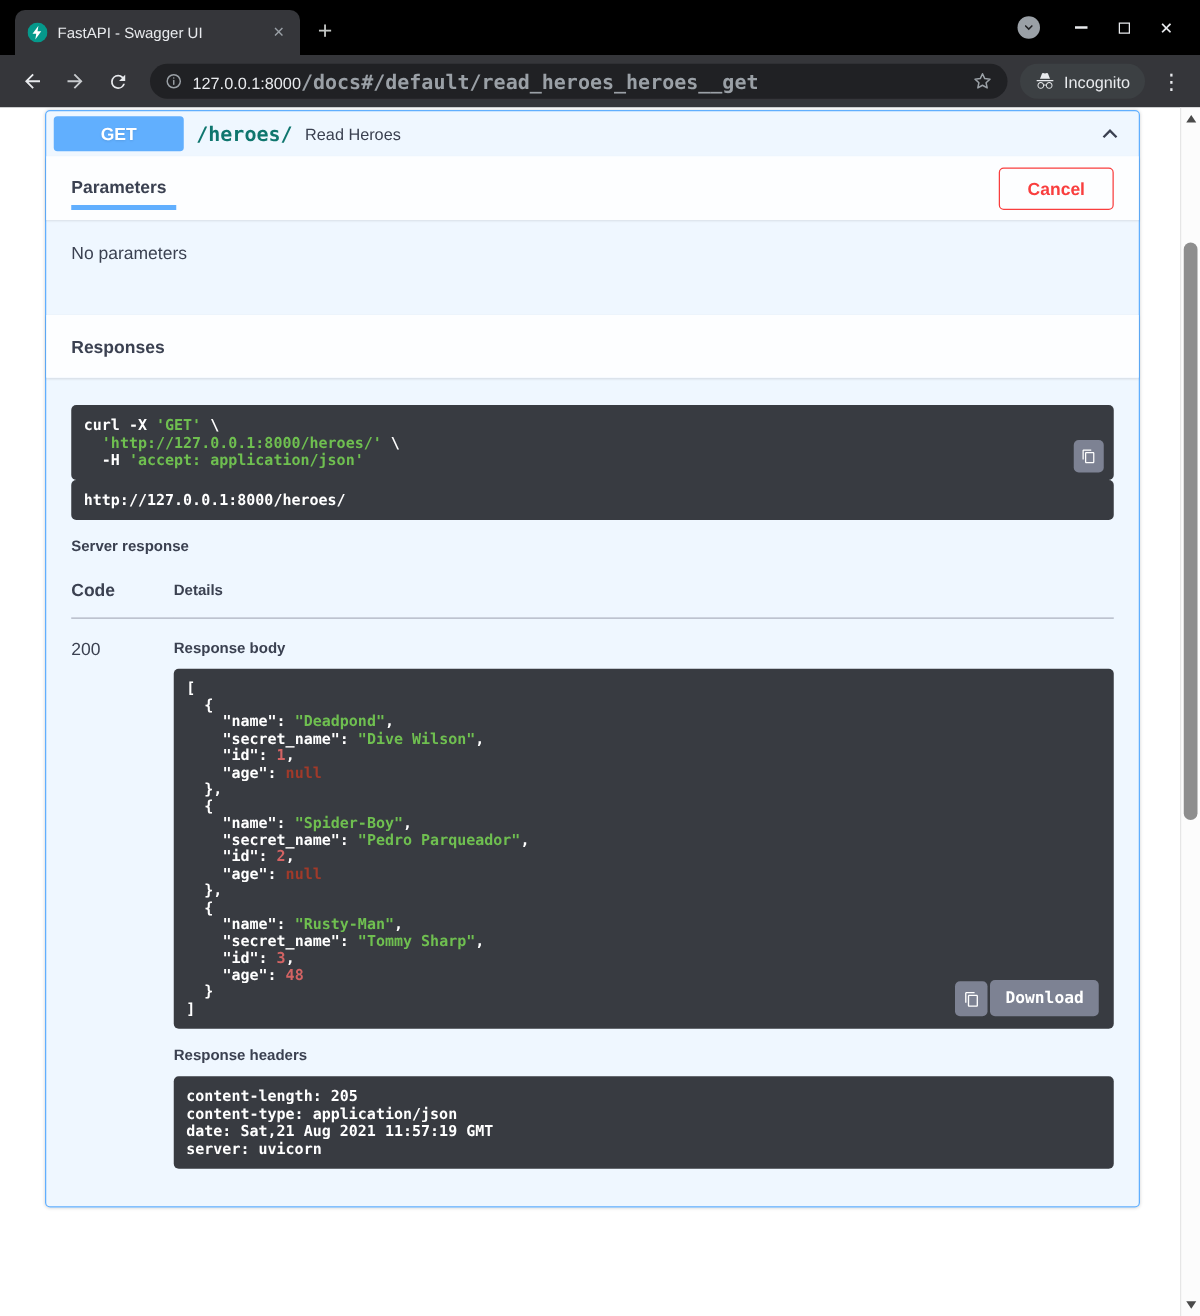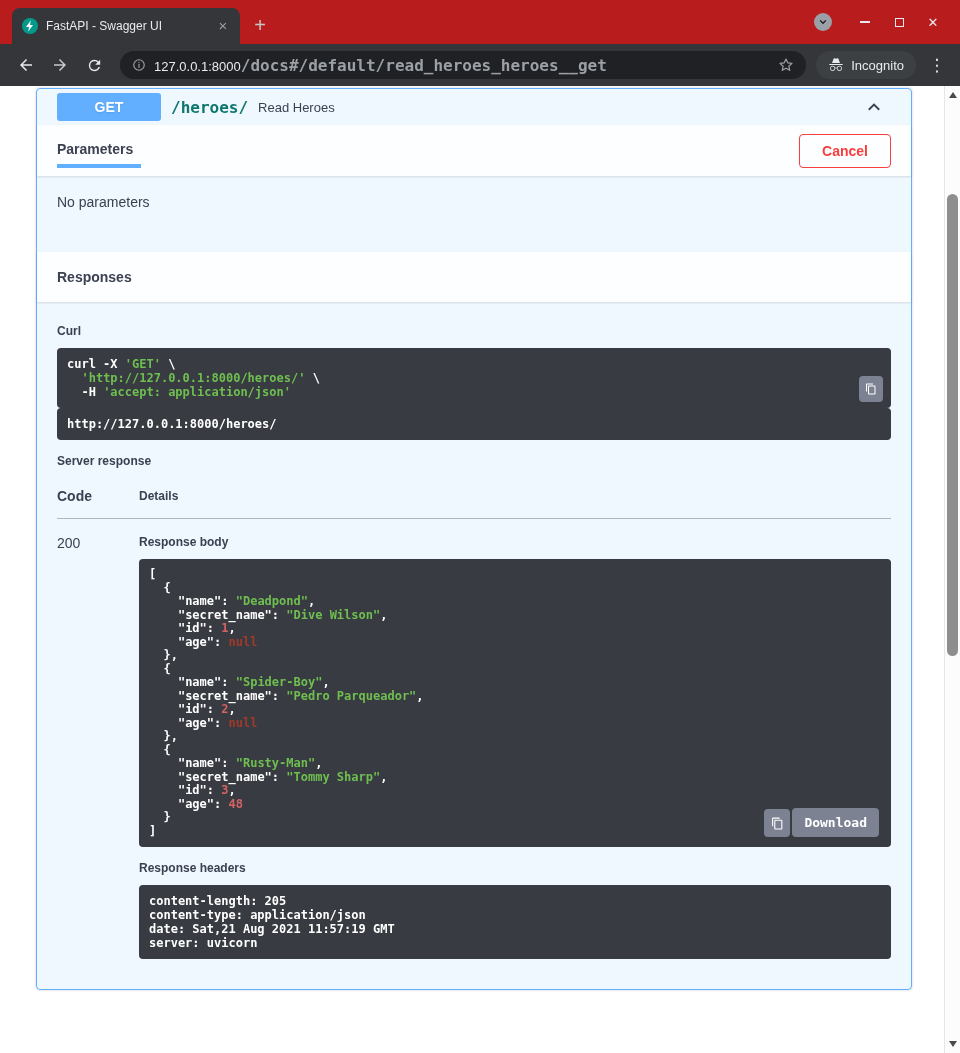--- a/index.html
+++ b/index.html
@@ -1,21 +1,21 @@
 <!DOCTYPE html>
 <html><head>
 <meta charset="utf-8">
 <title>FastAPI - Swagger UI</title>
 <style>
   * { margin:0; padding:0; box-sizing:border-box; }
   html,body { width:960px; height:1053px; overflow:hidden; }
   body { font-family:"Liberation Sans", sans-serif; background:#fff; }
 
   
-  .tabbar { height:44px; background:#b91c1c; display:flex; align-items:flex-end; position:relative; }
+  .tabbar { height:44px; background:#000000; display:flex; align-items:flex-end; position:relative; }
   .tab { width:228px; height:36px; background:#35363a; border-radius:8px 8px 0 0;
          display:flex; align-items:center; gap:8px; padding:0 8px 0 10px; margin-left:12px; cursor:pointer; }
   .favicon { width:16px; height:16px; flex:none; display:flex; }
   .tab-title { color:#e8eaed; font-size:12px; flex:1; white-space:nowrap; overflow:hidden; }
   .tab-close { color:#9aa0a6; font-size:15px; width:18px; height:18px; line-height:18px; text-align:center; border-radius:50%; }
   .new-tab { color:#c4c7c5; font-size:20px; width:28px; height:28px; margin:0 0 5px 6px;
              display:flex; align-items:center; justify-content:center; border-radius:50%; }
   .tabbar-right { position:absolute; right:0; top:0; height:100%; display:flex; align-items:center; padding-right:10px; }
   .tab-search { width:18px; height:18px; border-radius:50%; background:#9aa0a6;
                 display:flex; align-items:center; justify-content:center; margin-right:16px; }
@@ -39,21 +39,21 @@
   .sb-btn { position:absolute; left:0; width:100%; height:14px; display:flex; align-items:center; justify-content:center; }
   .sb-up { top:2px; } .sb-down { bottom:2px; }
   .tri-up { width:0; height:0; border-left:4px solid transparent; border-right:4px solid transparent; border-bottom:6px solid #4a4a4a; }
   .tri-down { width:0; height:0; border-left:4px solid transparent; border-right:4px solid transparent; border-top:6px solid #4a4a4a; }
   .sb-thumb { position:absolute; left:2px; right:2px; top:108px; height:462px; background:#8e8e8e; border-radius:7px; }
 
   
   .swagger { position:absolute; top:0; left:0; right:16px; bottom:0; overflow:hidden; padding:2px 32px 0 36px; color:#3b4151; }
   .opblock { border:1px solid #61affe; border-radius:4px; background:rgba(97,175,254,.1); box-shadow:0 0 3px rgba(0,0,0,.19); }
 
-  .opblock-header { display:flex; align-items:center; gap:10px; padding:4px 20px; cursor:pointer; }
+  .opblock-header { display:flex; align-items:center; gap:10px; padding:4px 6px; cursor:pointer; }
   .method { background:#61affe; color:#fff; font-weight:bold; font-size:14px; width:104px; text-align:center;
             padding:6px 0; border-radius:3px; text-shadow:0 1px 2px rgba(0,0,0,.1); flex:none; }
   .path { font-family:"DejaVu Sans Mono", monospace; font-size:16px; font-weight:bold; color:#0f766e; }
   .summary { font-size:13px; color:#3b4151; }
   .chev { margin-left:auto; padding:4px 8px; display:flex; }
 
   .section-header { display:flex; align-items:center; justify-content:space-between; background:rgba(255,255,255,.85);
                     box-shadow:0 1px 2px rgba(0,0,0,.12); padding:8px 20px; min-height:50px; }
   .tab-item { border-bottom:4px solid #61affe; padding:8px 8px 7px 0; }
   .section-header h4 { font-size:14px; font-weight:bold; color:#3b4151; }
@@ -197,21 +197,20 @@
         <div class="params-body">
           <div class="no-params">No parameters</div>
         </div>
 
 
         <div class="section-header responses-header">
           <h4>Responses</h4>
         </div>
 
         <div class="responses-body">
-          <div class="block-label first">Curl</div>
           <div class="code-block curl-block">
             <pre><div><span>curl -X </span><span class="tok-str">'GET'</span><span> \</span></div><div><span>  </span><span class="tok-str">'http://127.0.0.1:8000/heroes/'</span><span> \</span></div><div><span>  -H </span><span class="tok-str">'accept: application/json'</span></div></pre>
             <button class="copy-btn">
               <svg width="12" height="14" viewBox="0 0 24 24" fill="#fff">
                   <path d="M16 1H4c-1.1 0-2 .9-2 2v14h2V3h12V1zm3 4H8c-1.1 0-2 .9-2 2v14c0 1.1.9 2 2 2h11c1.1 0 2-.9 2-2V7c0-1.1-.9-2-2-2zm0 16H8V7h11v14z"></path>
                 </svg>
             </button>
           </div>
 
           <div class="code-block">

